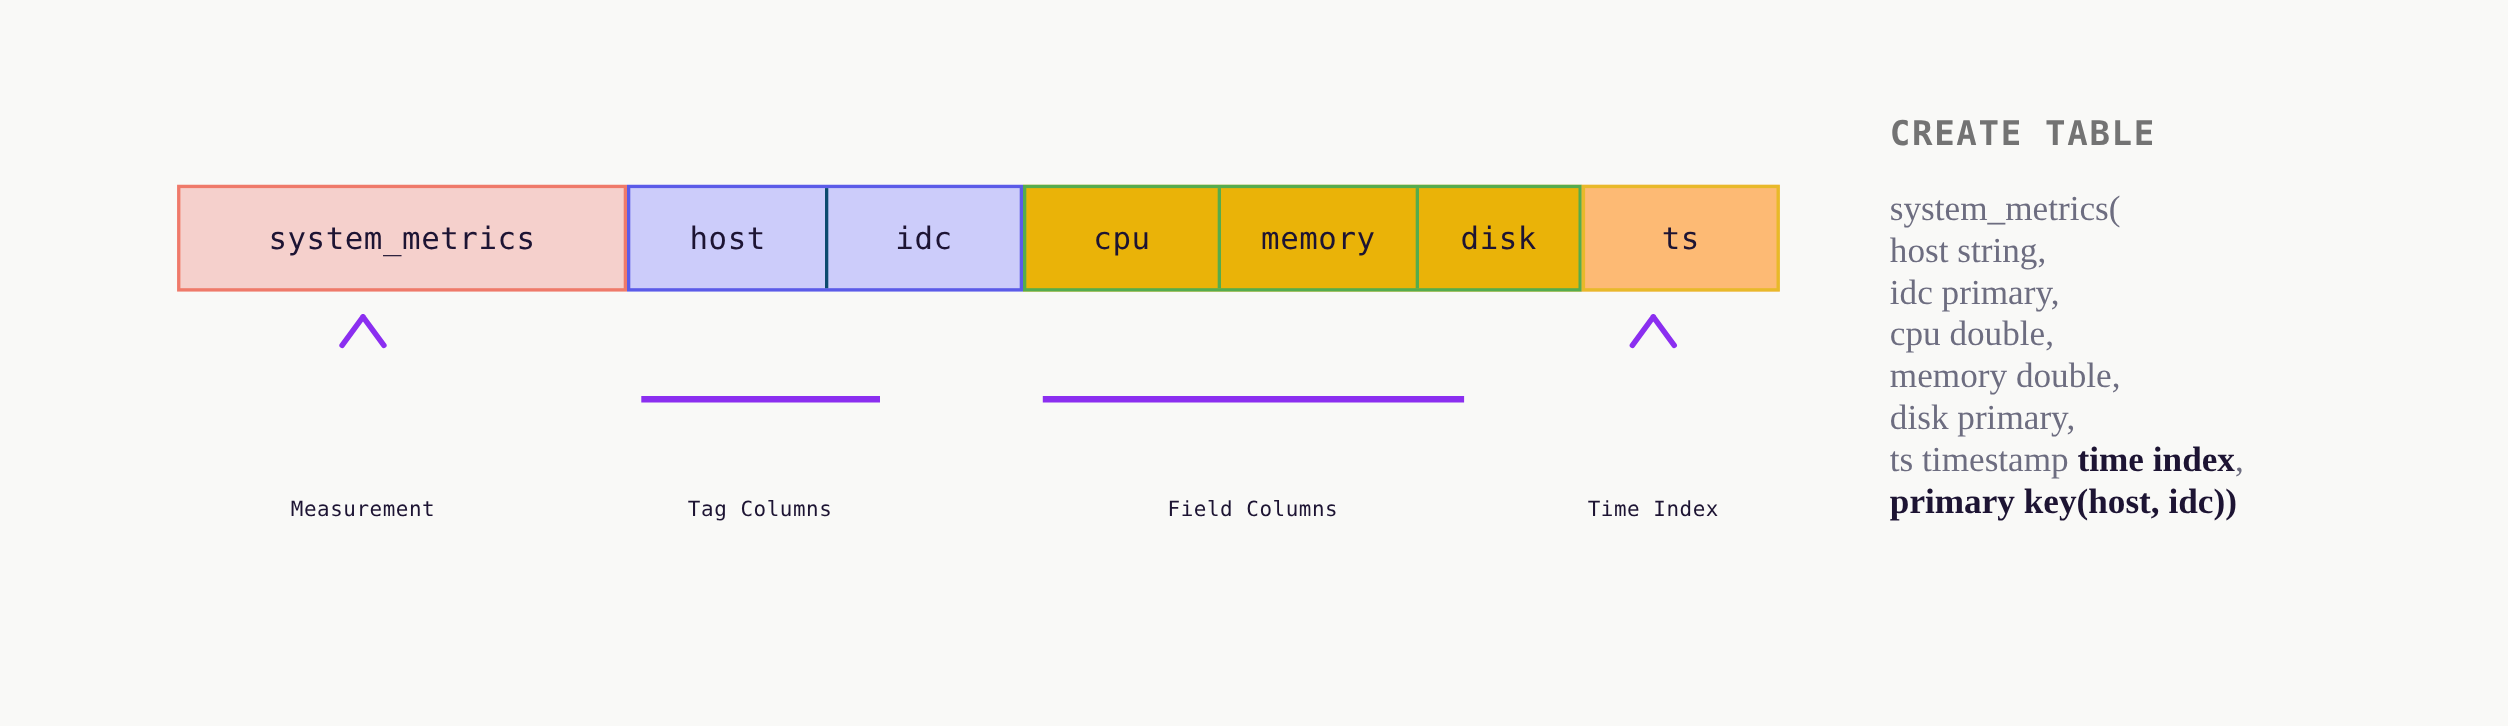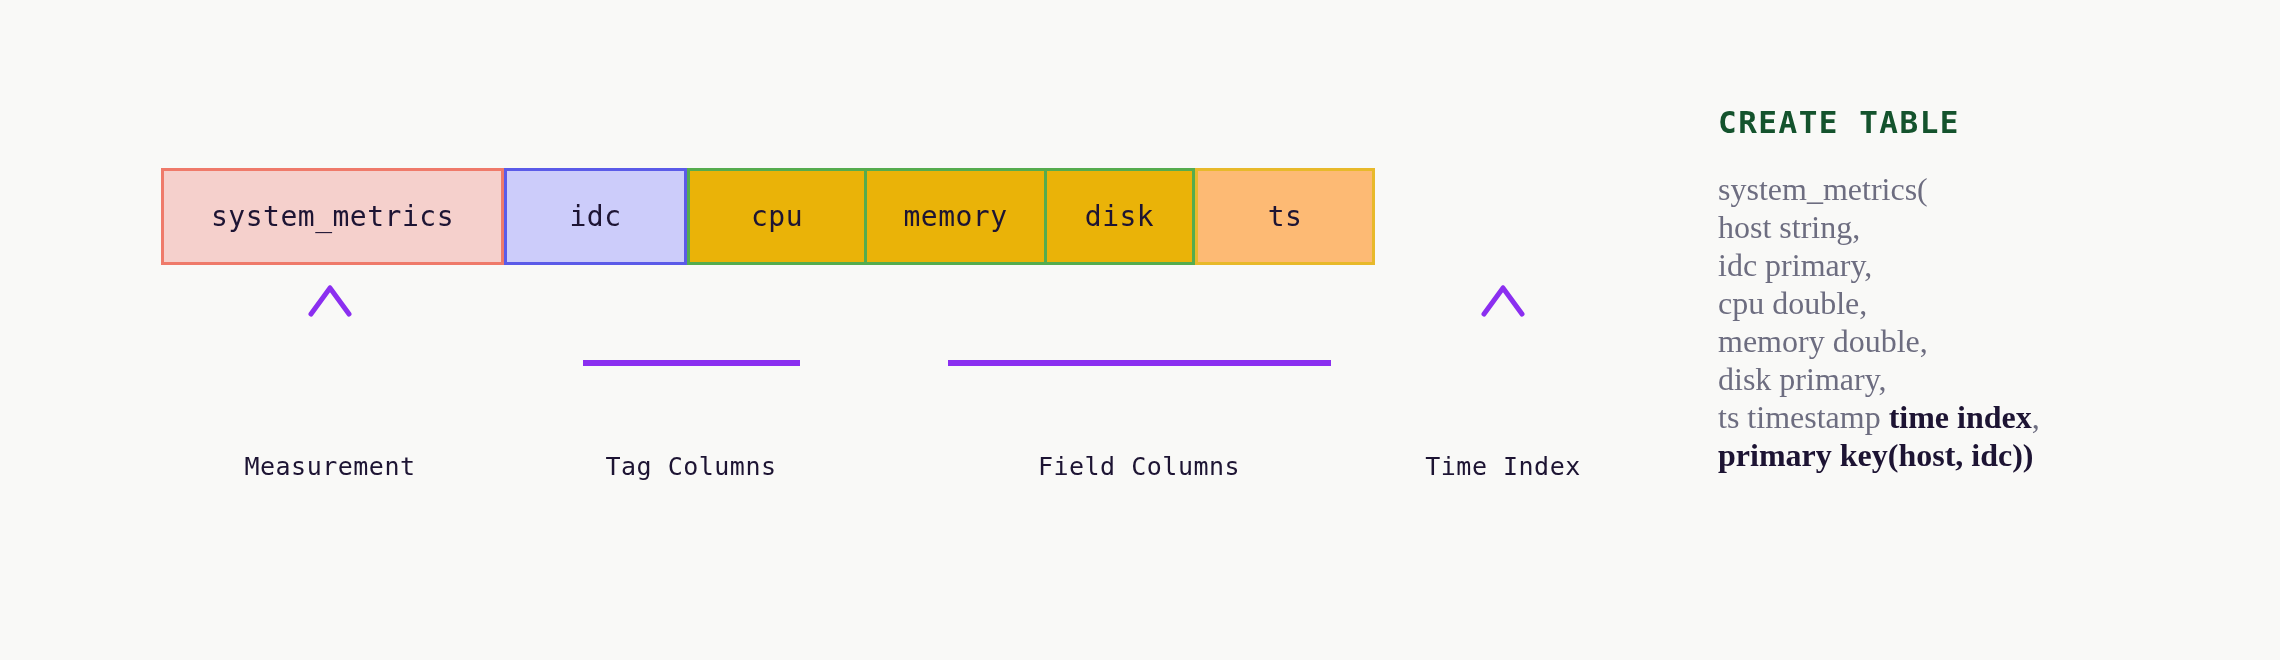--- a/index.html
+++ b/index.html
@@ -45,63 +45,63 @@
   .cell {
     box-sizing: border-box;
     display: flex;
     align-items: center;
     justify-content: center;
     font-size: 28px;
     color: #1d1433;
     letter-spacing: 0.5px;
     white-space: nowrap;
   }
-  .grp.tags   .cell + .cell { border-left: 3px solid #701a75; margin-left: 28px; }
+  .grp.tags   .cell + .cell { border-left: 3px solid #0c4a6e; }
   .grp.fields .cell + .cell { border-left: 3px solid #55ac4e; }
 
-  .w-measurement { width: 337px; }
+  .w-measurement { width: 403px; }
   .w-host   { width: 177px; }
   .w-idc    { width: 177px; }
   .w-cpu    { width: 174px; }
   .w-memory { width: 180px; }
   .w-disk   { width: 148px; }
   .w-ts     { width: 174px; }
 
   
   #connectors {
     position: absolute;
     left: 0; top: 0;
     width: 2280px;
     height: 660px;
     pointer-events: none;
   }
 
   
   .caption {
     position: absolute;
     top: 452px;
-    font-size: 25px;
+    font-size: 19px;
     color: #1d1433;
     white-space: nowrap;
     text-align: center;
     transform: translateX(-50%);
     letter-spacing: 0.5px;
   }
 
   
   .sql-panel {
     position: absolute;
     left: 1718px;
     top: 104px;
     width: 520px;
   }
   .sql-title {
     font-size: 31px;
     font-weight: bold;
-    color: #14532d;
+    color: #737373;
     letter-spacing: 1.5px;
     margin-bottom: 30px;
     white-space: nowrap;
   }
   .sql-body {
     font-size: 32px;
     line-height: 38px;
     color: #6d6d80;
     white-space: nowrap;
     font-family: Liberation Serif, serif;
@@ -114,20 +114,21 @@
 
 <div id="stage">
 
   <div class="strip">
 
     <div class="grp measurement">
       <div class="cell w-measurement">system_metrics</div>
     </div>
 
     <div class="grp tags">
+      <div class="cell w-host">host</div>
       <div class="cell w-idc">idc</div>
     </div>
 
     <div class="grp fields">
       <div class="cell w-cpu">cpu</div>
       <div class="cell w-memory">memory</div>
       <div class="cell w-disk">disk</div>
     </div>
 
     <div class="grp timeindex">

